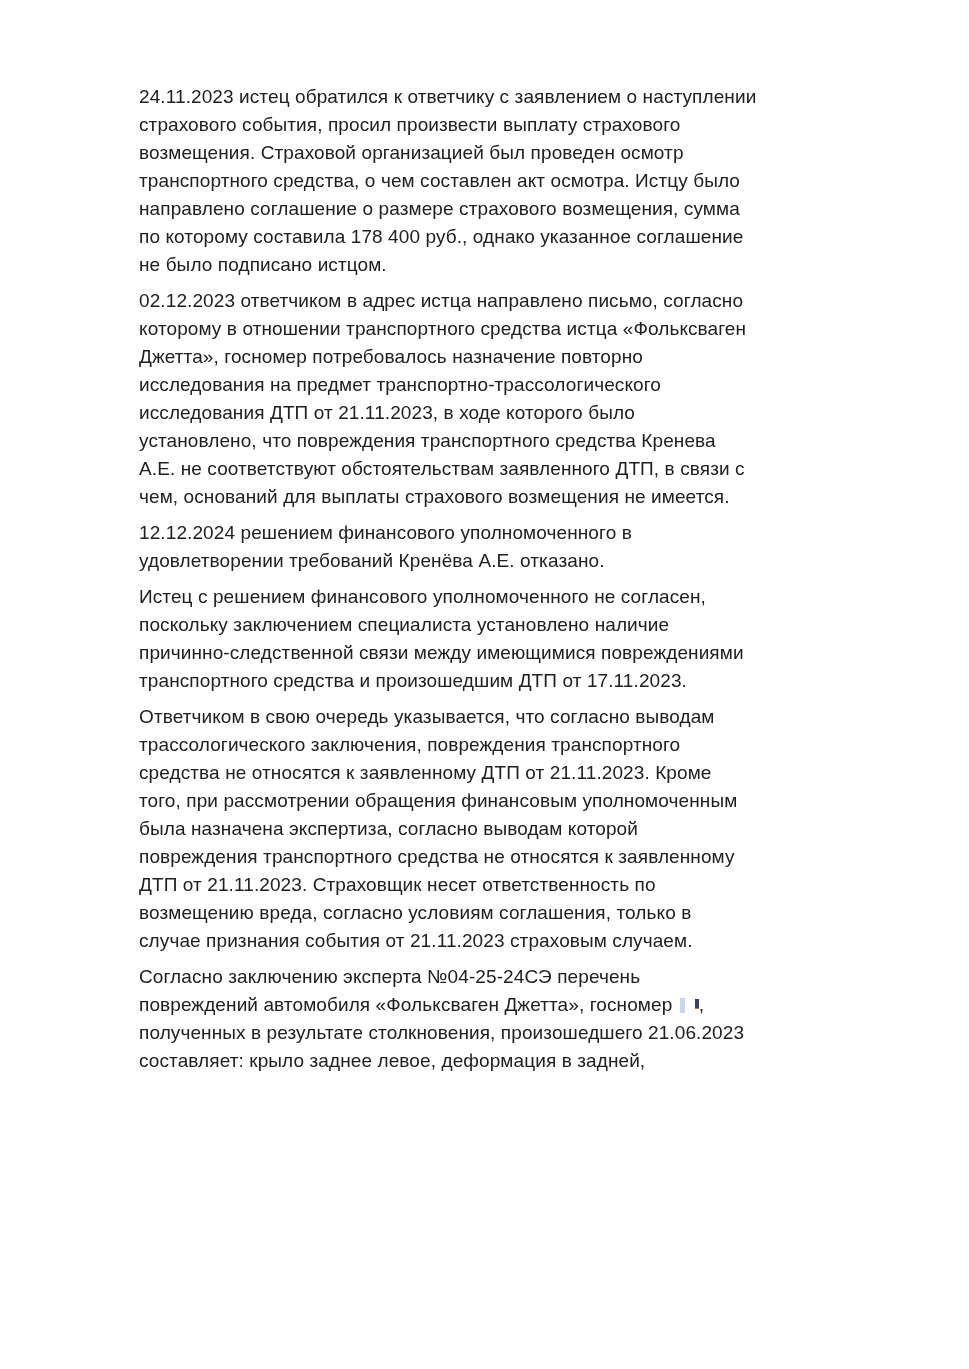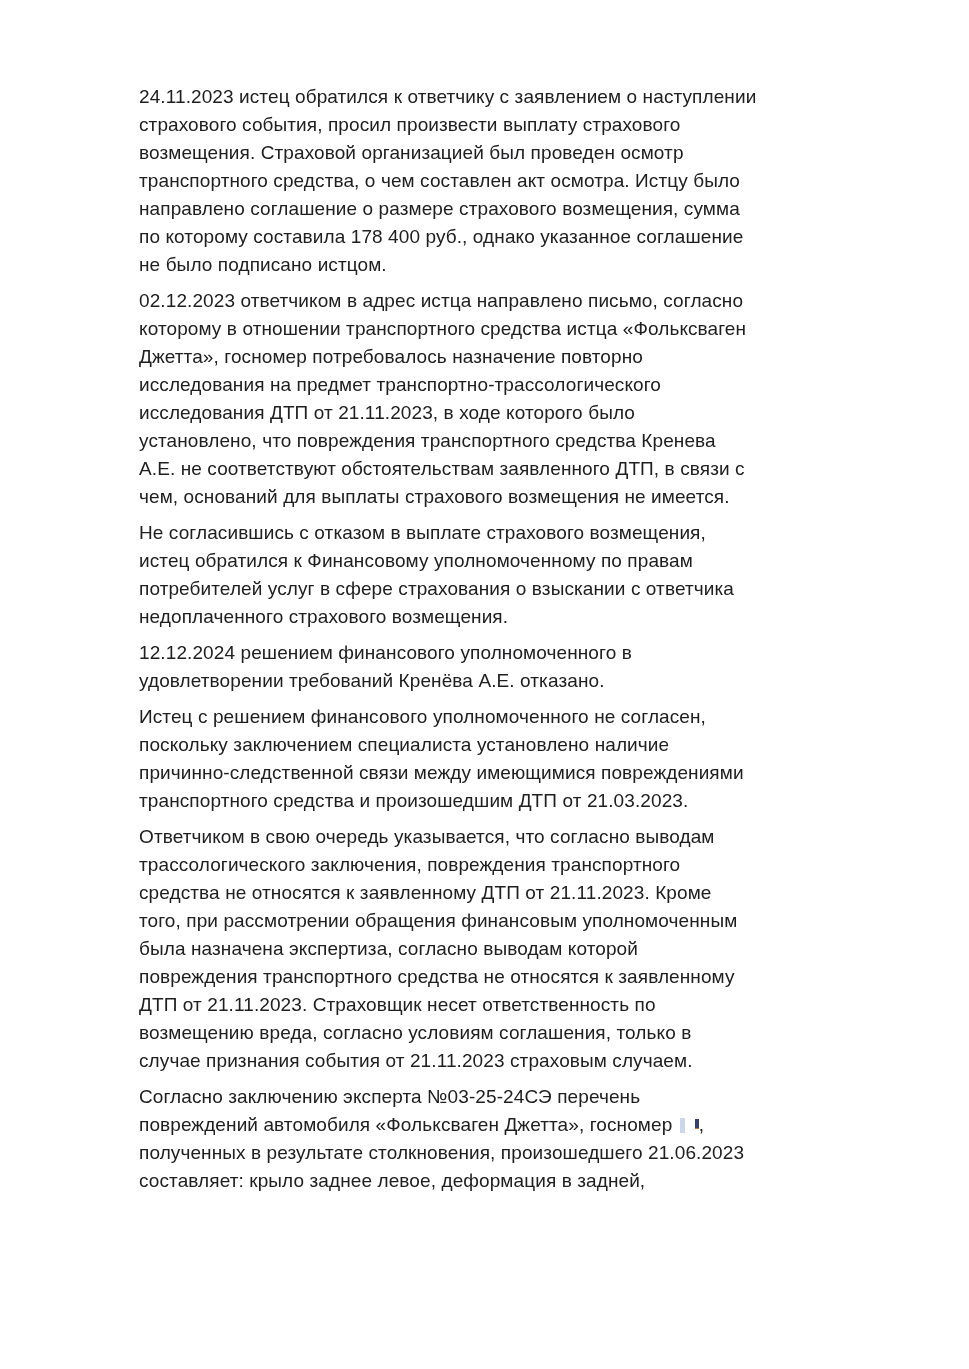--- a/index.html
+++ b/index.html
@@ -55,27 +55,26 @@
 </head>
 <body>
 
 <div class="page">
 
   <p>24.11.2023 истец обратился к ответчику с заявлением о наступлении страхового события, просил произвести выплату страхового возмещения. Страховой организацией был проведен осмотр транспортного средства, о чем составлен акт осмотра. Истцу было направлено соглашение о размере страхового возмещения, сумма по которому составила 178 400 руб., однако указанное соглашение не было подписано истцом.</p>
 
   <p>02.12.2023 ответчиком в адрес истца направлено письмо, согласно которому в отношении транспортного средства истца «Фольксваген Джетта», госномер потребовалось назначение повторно исследования на предмет транспортно-трассологического исследования ДТП от 21.11.2023, в ходе которого было установлено, что повреждения транспортного средства Кренева А.Е. не соответствуют обстоятельствам заявленного ДТП, в связи с чем, оснований для выплаты страхового возмещения не имеется.</p>
 
 
-  <p>Не согласившись с отказом в выплате страхового возмещения, истец обратился к Финансовому уполномоченному по правам потребителей услуг в сфере страхования о взыскании с ответчика недоплаченного страхового возмещения.</p>
 
   <p>12.12.2024 решением финансового уполномоченного в удовлетворении требований Кренёва А.Е. отказано.</p>
 
-  <p>Истец с решением финансового уполномоченного не согласен, поскольку заключением специалиста установлено наличие причинно-следственной связи между имеющимися повреждениями транспортного средства и произошедшим ДТП от 21.03.2023.</p>
+  <p>Истец с решением финансового уполномоченного не согласен, поскольку заключением специалиста установлено наличие причинно-следственной связи между имеющимися повреждениями транспортного средства и произошедшим ДТП от 17.11.2023.</p>
 
   <p>Ответчиком в свою очередь указывается, что согласно выводам трассологического заключения, повреждения транспортного средства не относятся к заявленному ДТП от 21.11.2023. Кроме того, при рассмотрении обращения финансовым уполномоченным была назначена экспертиза, согласно выводам которой повреждения транспортного средства не относятся к заявленному ДТП от 21.11.2023. Страховщик несет ответственность по возмещению вреда, согласно условиям соглашения, только в случае признания события от 21.11.2023 страховым случаем.</p>
 
 
   <p>
-    <span>Согласно заключению эксперта №03-25-24СЭ перечень повреждений автомобиля «Фольксваген Джетта», госномер</span>
+    <span>Согласно заключению эксперта №04-25-24СЭ перечень повреждений автомобиля «Фольксваген Джетта», госномер</span>
     <span class="plate-redaction"><span class="plate-smudge-light"></span><span class="plate-smudge-dark"></span></span><span>, полученных в результате столкновения, произошедшего 21.06.2023 составляет: крыло заднее левое, деформация в задней,</span>
   </p>
 
 </div>
 
 </body></html>

